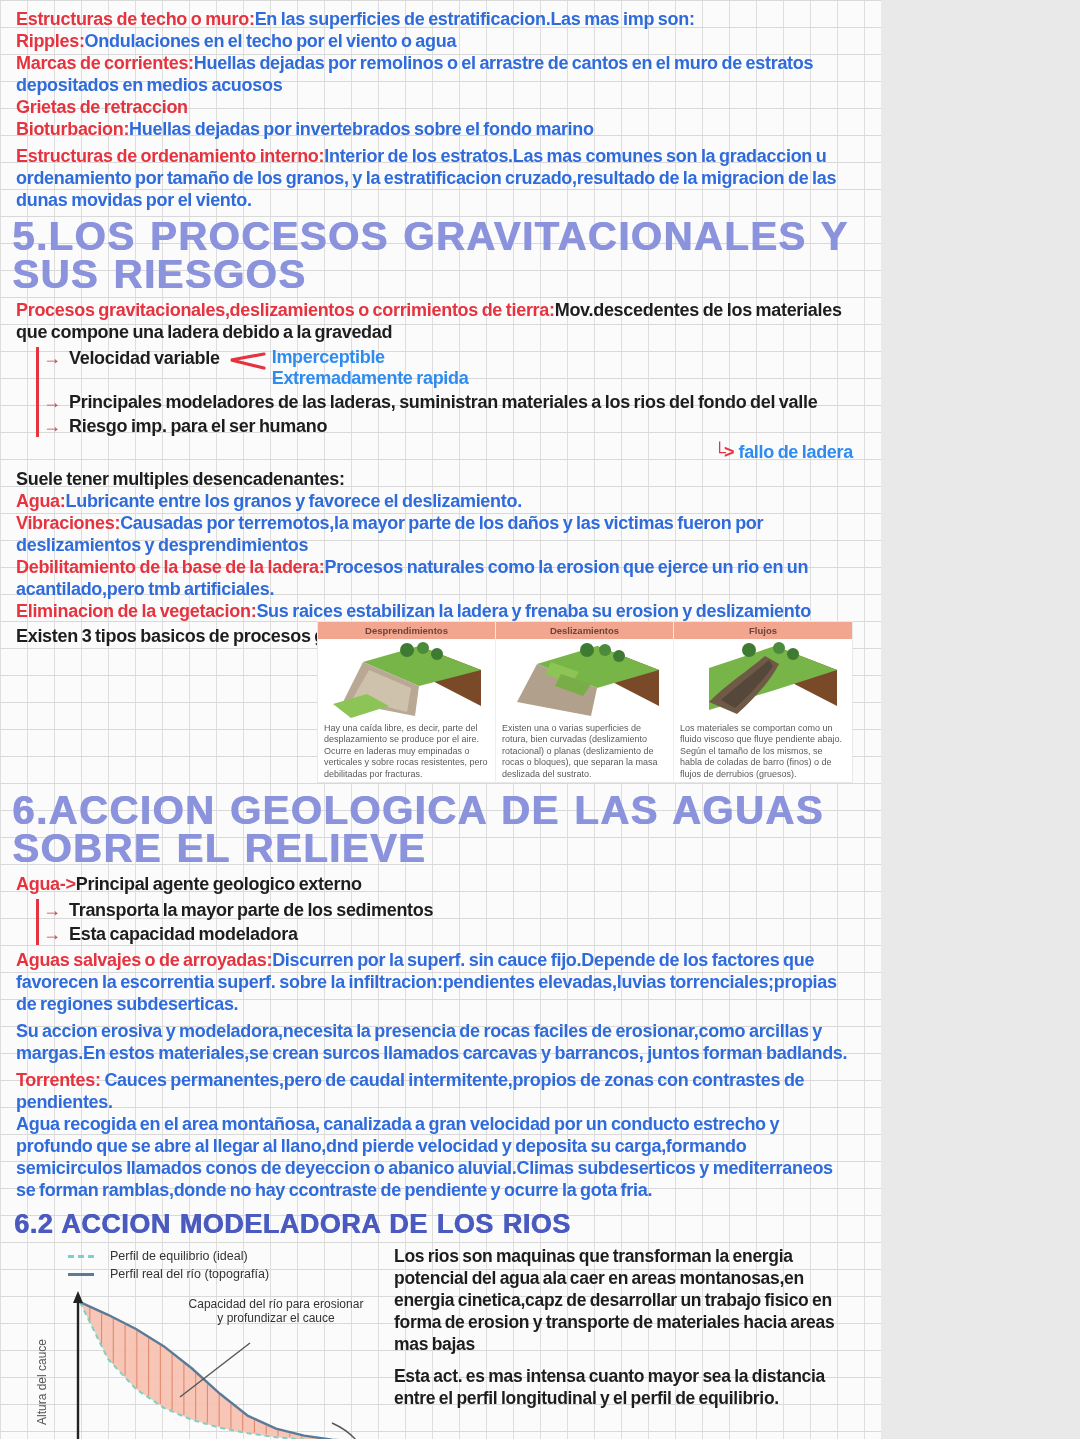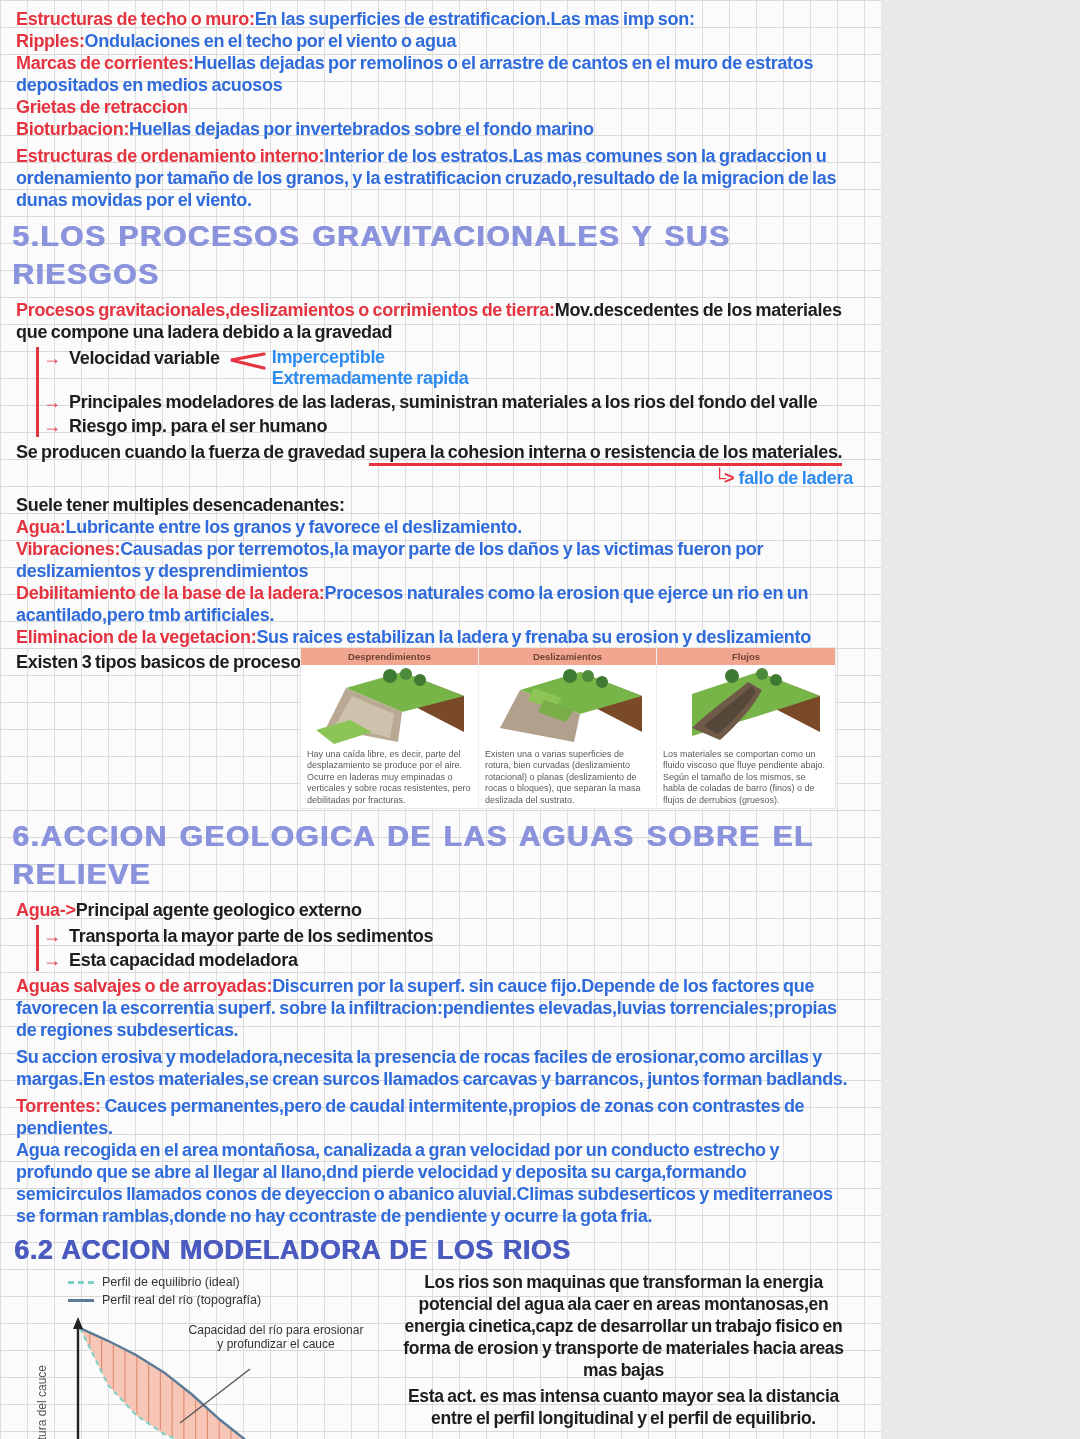--- a/index.html
+++ b/index.html
@@ -15,21 +15,21 @@
       linear-gradient(90deg,#dedede 1px, transparent 1px);
     background-size:27px 27px;
   }
   p{margin:0;}
   .t-red{color:#e5333f;}
   .t-blue{color:#2f6bdb;}
   .t-lblue{color:#2e8cf0;}
   .ink{color:#1d1d1d;}
   .gap-s{margin-top:5px;}
   .h-big{
-    margin:6px 0 6px -4px;font-size:30px;line-height:38px;color:#8b93dc;
+    margin:6px 0 6px -4px;font-size:40px;line-height:38px;color:#8b93dc;
     letter-spacing:1.5px;word-spacing:2px;font-weight:800;
     text-shadow:1px 0 0 #8b93dc;
   }
   .h-sub{
     margin:6px 0 4px -2px;font-size:27px;line-height:34px;color:#4a5abf;
     letter-spacing:0.5px;word-spacing:1px;font-weight:800;
     text-shadow:0.7px 0 0 #4a5abf;
   }
   
   .bracket{border-left:3px solid #e5333f;margin:4px 0 4px 20px;padding-left:4px;}
@@ -38,51 +38,51 @@
   .arr::before{content:"→";letter-spacing:0;}
   .fork-svg{margin:4px 6px 0 8px;flex:none;}
   .stack{display:inline-flex;flex-direction:column;line-height:21px;}
   .u-red{border-bottom:3px solid #e5333f;padding-bottom:1px;}
   .fallo-line{margin:4px 0 2px 452px;text-align:right;}
   .elbow{color:#e5333f;font-weight:900;margin-right:6px;}
   .elbow::before{content:"└>";letter-spacing:-2px;}
   
   .tipos-row{position:relative;height:160px;margin-top:3px;}
   .figure{
-    position:absolute;top:-4px;right:17px;width:534px;height:160px;display:flex;
+    position:absolute;top:-4px;right:0;width:534px;height:160px;display:flex;
     background:#fff;border:1px solid #e8e8e8;
   }
   .panel{width:178px;box-sizing:border-box;border-right:1px solid #eee;background:#fff;display:flex;flex-direction:column;}
   .panel:last-child{border-right:none;}
   .panel-h{
     background:#f2a58f;color:#6d4437;font-size:9.5px;line-height:17px;height:17px;
     text-align:center;font-weight:700;letter-spacing:0;word-spacing:0;
   }
   .panel-img{height:82px;display:flex;align-items:center;justify-content:center;}
   .panel-cap{
     font-size:9px;line-height:11.5px;color:#5a5a5a;font-weight:400;
     padding:2px 6px;letter-spacing:0;word-spacing:0;
   }
   
   .row62{display:flex;gap:12px;margin-top:4px;}
   .chart-box{flex:none;width:366px;position:relative;letter-spacing:0;word-spacing:0;}
   .legend{margin:2px 0 2px 52px;font-weight:400;}
-  .lg-row{display:flex;align-items:center;gap:8px;font-size:12.5px;color:#333;line-height:18px;}
+  .lg-row{display:flex;align-items:center;gap:16px;font-size:12.5px;color:#333;line-height:18px;}
   .sw{display:inline-block;width:26px;height:0;border-top:3px solid;flex:none;}
   .sw.dashed{border-top-style:dashed;border-color:#7ed0c5;}
   .sw.solid{border-color:#5a7a96;}
   .plot-wrap{position:relative;}
   .y-label{
     position:absolute;left:-34px;top:86px;transform:rotate(-90deg);
     font-size:12px;color:#555;font-weight:400;width:120px;text-align:center;
   }
   .ann{position:absolute;font-size:12px;line-height:14px;color:#333;font-weight:400;text-align:center;}
   .ann1{left:170px;top:12px;width:180px;}
   .col62{flex:1;font-size:17.5px;line-height:22px;}
-  .col62 p{margin:0 0 4px 0;text-align:center;}
+  .col62 p{margin:0 0 10px 0;}
 </style>
 </head>
 <body>
 
 <div class="page">
 
   <div>
     <p><span class="t-red">Estructuras de techo o muro:</span><span class="t-blue">En las superficies de estratificacion.Las mas imp son:</span></p>
     <p><span class="t-red">Ripples:</span><span class="t-blue">Ondulaciones en el techo por el viento o agua</span></p>
     <p><span class="t-red">Marcas de corrientes:</span><span class="t-blue">Huellas dejadas por remolinos o el arrastre de cantos en el muro de estratos depositados en medios acuosos</span></p>
@@ -110,21 +110,20 @@
     <div class="b-row">
       <span class="arr"></span>
       <span class="ink">Principales modeladores de las laderas, suministran materiales a los rios del fondo del valle</span>
     </div>
     <div class="b-row">
       <span class="arr"></span>
       <span class="ink">Riesgo imp. para el ser humano</span>
     </div>
   </div>
 
-  <p><span class="ink">Se producen cuando la fuerza de gravedad </span><span class="ink u-red">supera la cohesion interna o resistencia de los materiales.</span></p>
   <p class="fallo-line"><span class="elbow"></span><span class="t-lblue">fallo de ladera</span></p>
 
   <p class="gap-s ink">Suele tener multiples desencadenantes:</p>
   <div>
     <p><span class="t-red">Agua:</span><span class="t-blue">Lubricante entre los granos y favorece el deslizamiento.</span></p>
     <p><span class="t-red">Vibraciones:</span><span class="t-blue">Causadas por terremotos,la mayor parte de los daños y las victimas fueron por deslizamientos y desprendimientos</span></p>
     <p><span class="t-red">Debilitamiento de la base de la ladera:</span><span class="t-blue">Procesos naturales como la erosion que ejerce un rio en un acantilado,pero tmb artificiales.</span></p>
     <p><span class="t-red">Eliminacion de la vegetacion:</span><span class="t-blue">Sus raices estabilizan la ladera y frenaba su erosion y deslizamiento</span></p>
   </div>
 

